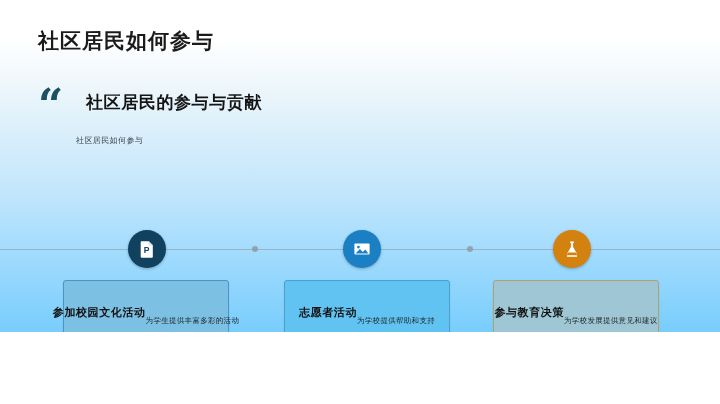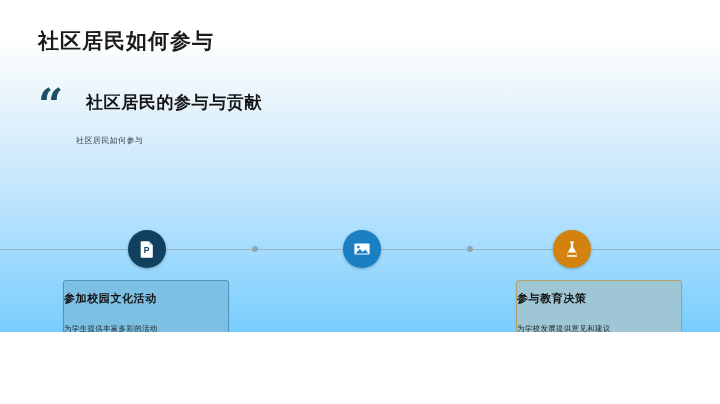--- a/index.html
+++ b/index.html
@@ -115,22 +115,22 @@
   
   .card {
     position: absolute;
     top: 280px;
     width: 166px;
     height: 64px;
     border-radius: 3px;
     border: 1px solid #5599c4;
     box-sizing: border-box;
     display: flex;
-    flex-direction: column;
-    align-items: flex-start;
+    flex-direction: row;
+    align-items: center;
     justify-content: center;
     box-shadow: 0 1px 2px rgba(0,0,0,0.10);
   }
   .card-title {
     font-size: 11px;
     font-weight: bold;
     color: #121212;
     letter-spacing: 0.6px;
     white-space: nowrap;
   }
@@ -181,19 +181,23 @@
       <path d="M6.0 13.6 h8.0 l1.0 1.7 a1.4 1.4 0 0 1 -1.3 2.1 H6.3 a1.4 1.4 0 0 1 -1.3 -2.1 z" fill="#d4820f"></path>
       <rect x="5.0" y="16.2" width="10.0" height="1.6" rx="0.5" fill="#ffffff"></rect>
     </svg>
   </div>
 
   <div class="card" id="card-0" style="left: 63px; background: rgb(124, 192, 228); border-color: rgb(79, 147, 192);">
     <div class="card-title">参加校园文化活动</div>
     <div class="card-desc">为学生提供丰富多彩的活动</div>
   </div>
 
-
-  <div class="card" id="card-2" style="left: 516px; background: rgb(159, 198, 212); border-color: rgb(181, 160, 106);">
+  <div class="card" id="card-1" style="left: 284px; background: rgb(97, 195, 242); border-color: rgb(79, 159, 204);">
+    <div class="card-title">志愿者活动</div>
+    <div class="card-desc">为学校提供帮助和支持</div>
+  </div>
+
+  <div class="card" id="card-2" style="left: 493px; background: rgb(159, 198, 212); border-color: rgb(181, 160, 106);">
     <div class="card-title">参与教育决策</div>
     <div class="card-desc">为学校发展提供意见和建议</div>
   </div>
 
 </div>
 
 </body></html>

